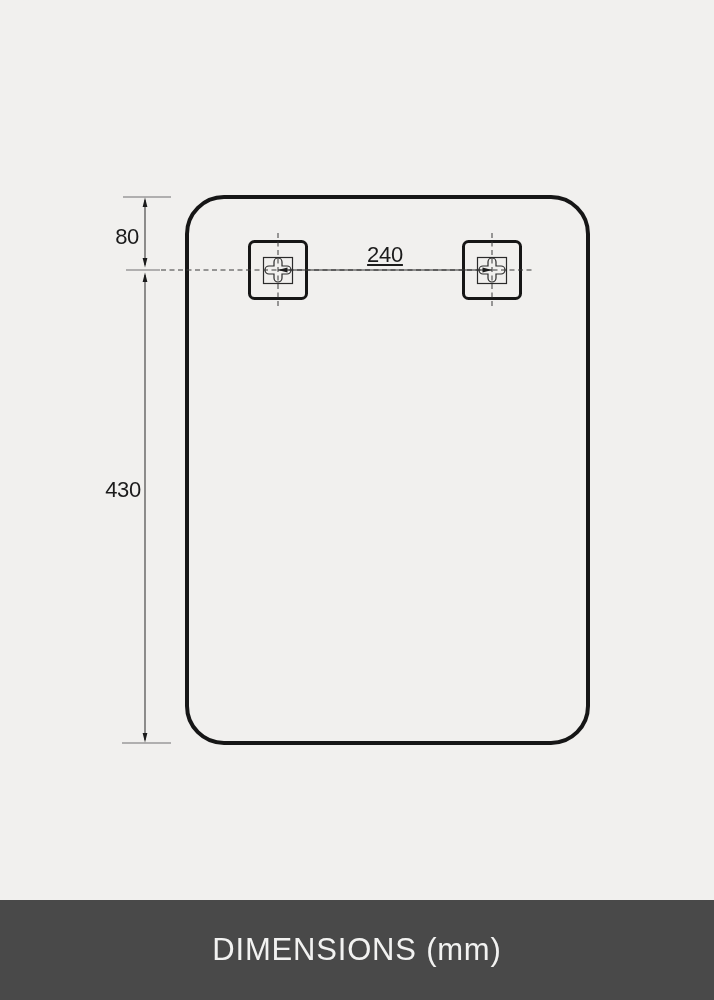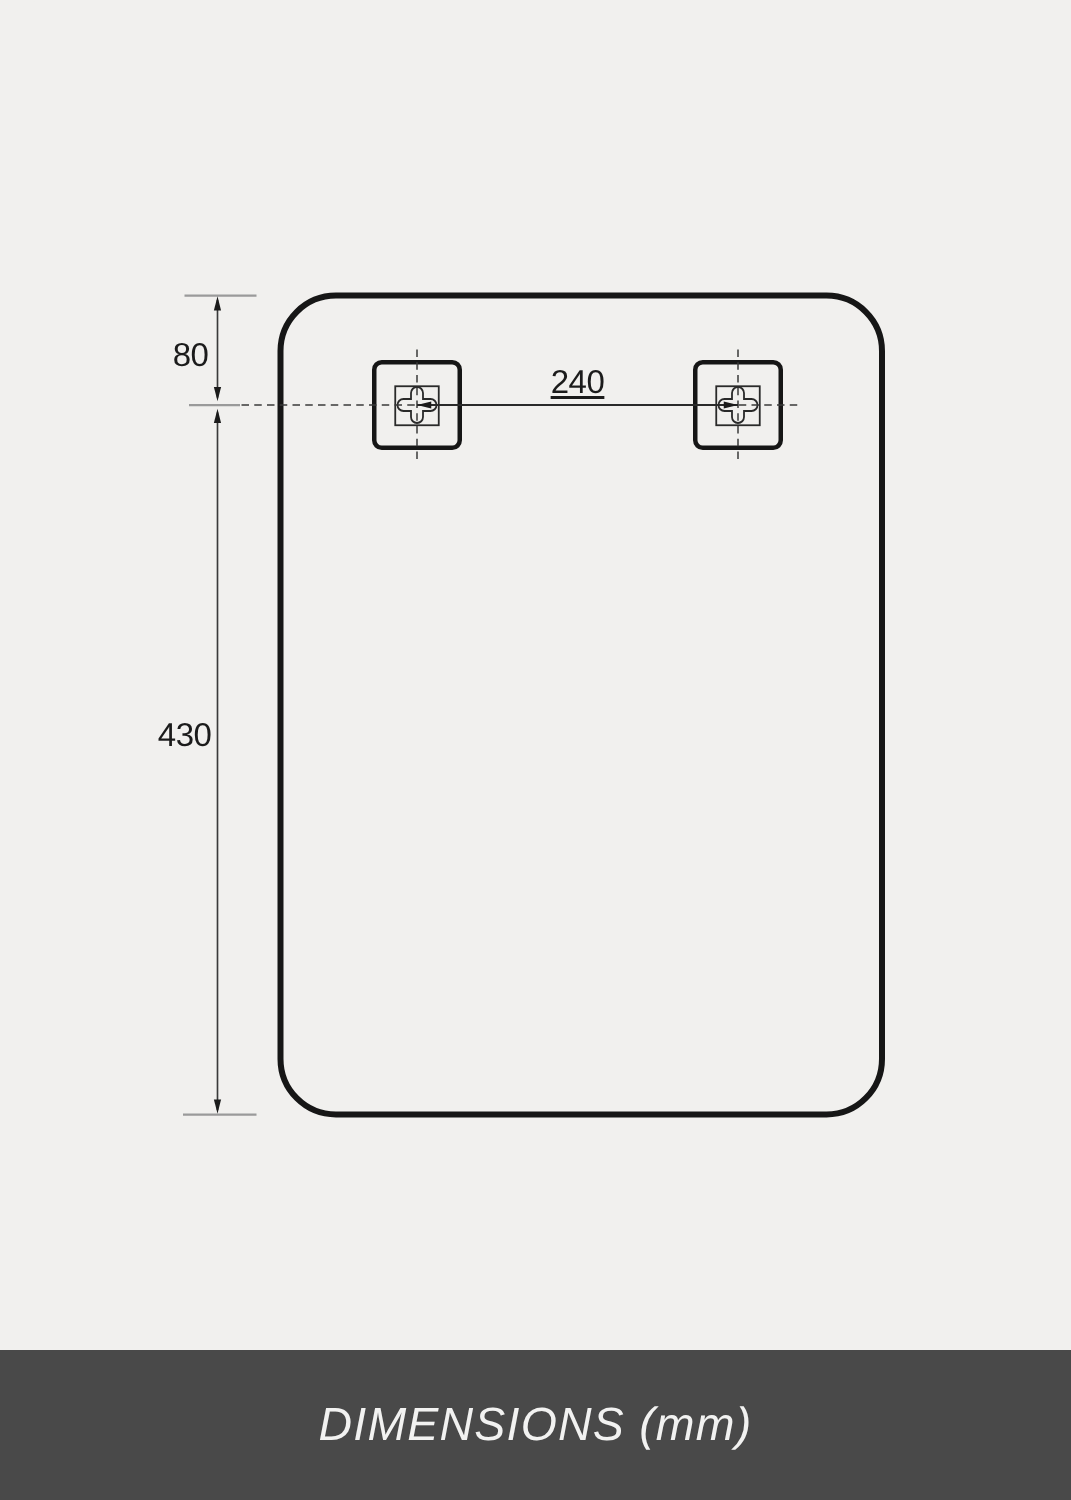--- a/index.html
+++ b/index.html
@@ -35,21 +35,20 @@
     background: #494949;
     display: flex;
     align-items: center;
     justify-content: center;
   }
   .footer-text {
     color: #f2f2f1;
     font-size: 31px;
     font-weight: 400;
     letter-spacing: 0.8px;
-    font-style: italic;
   }
 </style>
 </head>
 <body>
 
 <div class="canvas">
 
   <svg class="drawing" width="714" height="900" viewBox="0 0 714 900">
 
     <rect x="187" y="197" width="401" height="546" rx="37" fill="none" stroke="#161616" stroke-width="4"></rect>

